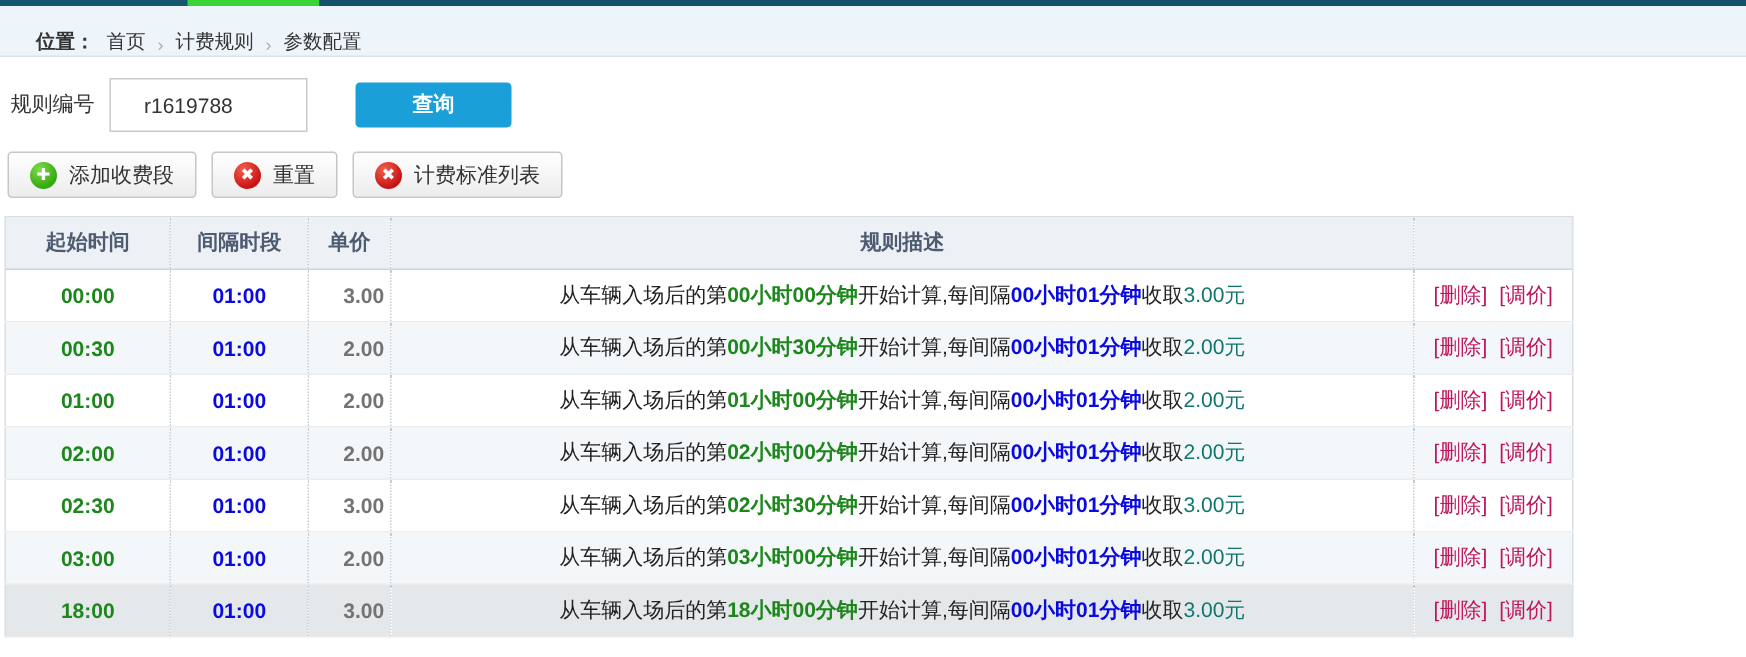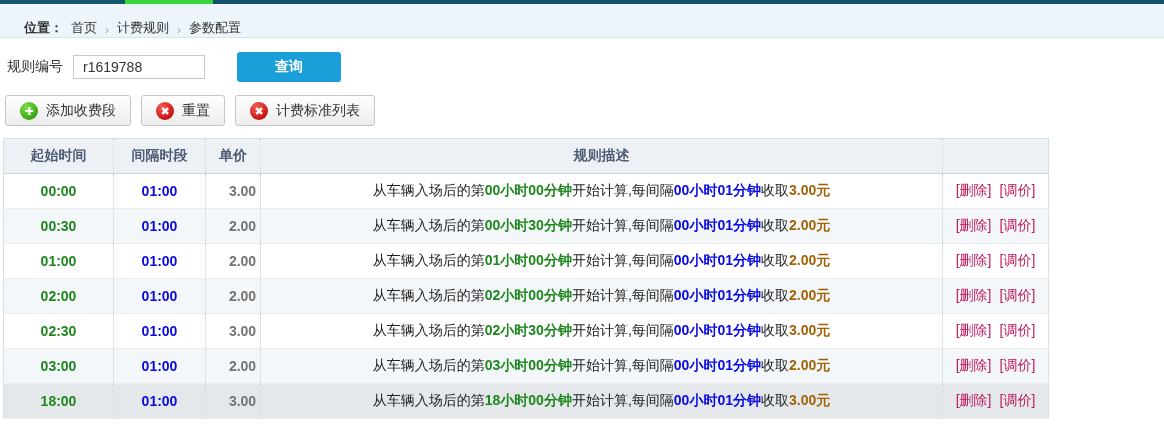--- a/index.html
+++ b/index.html
@@ -16,21 +16,21 @@
     background:#edf4fa; border-bottom:1px solid #d9e3ee; font-size:13px; color:#333; }
   .crumb-label { font-weight:bold; margin-right:8px; }
   .crumb-link { color:#333; text-decoration:none; cursor:pointer; }
   .crumb-sep { color:#9ab0c0; margin:0 8px; font-size:12px; }
 
   .content { padding:0 3px; }
 
   
   .form-row { display:flex; align-items:center; margin:14px 0 12px 4px; }
   .form-label { font-size:14px; color:#333; margin-right:10px; }
-  .form-input { width:132px; height:24px; border:1px solid #c9c9c9; padding:0 9px;
+  .form-input { width:132px; height:36px; border:1px solid #c9c9c9; padding:0 22px;
     font-size:14px; color:#333; outline:none; font-family:inherit; }
   .search-btn { margin-left:32px; width:104px; height:30px; background:#1a9fd9; color:#fff;
     border:none; border-radius:3px; font-size:14px; font-weight:bold; cursor:pointer; font-family:inherit; }
 
   
   .toolbar { display:flex; gap:10px; margin:13px 0 0 2px; }
   .tbtn { display:inline-flex; align-items:center; gap:8px; height:31px; padding:0 14px;
     border:1px solid #c6c6c6; border-radius:3px; background:linear-gradient(#ffffff,#ececec);
     font-size:14px; color:#333; cursor:pointer; font-family:inherit; }
   .icn { width:18px; height:18px; border-radius:50%; color:#fff; font-size:11px;
@@ -47,21 +47,21 @@
   thead th { background:#edf1f6; color:#4e5c72; font-weight:bold; border-bottom:1px solid #ccd4de; }
   tbody tr { background:#fff; border-bottom:1px solid #ececec; }
   tbody tr:nth-child(even) { background:#f4f7fa; }
   tbody tr.highlight { background:#e5e8ea; }
   .t-green { color:#1d861d; font-weight:bold; }
   .t-blue  { color:#0909e0; font-weight:bold; }
   .t-red   { color:#737373; font-weight:bold;margin-left:19px; }
   .sg { color:#222; }
   .sg.green { color:#1d861d; font-weight:bold; }
   .sg.blue  { color:#0909e0; font-weight:bold; }
-  .sg.red   { color:#a16207; font-weight:bold; }
+  .sg.red   { color:#0f766e; font-weight:normal; }
   .act-link { color:#be185d; text-decoration:none; margin:0 4px; cursor:pointer; }
 </style>
 </head>
 <body>
 
 <div class="topbar">
   <span class="seg-green"></span>
   <span class="seg-right"></span>
 </div>
 

